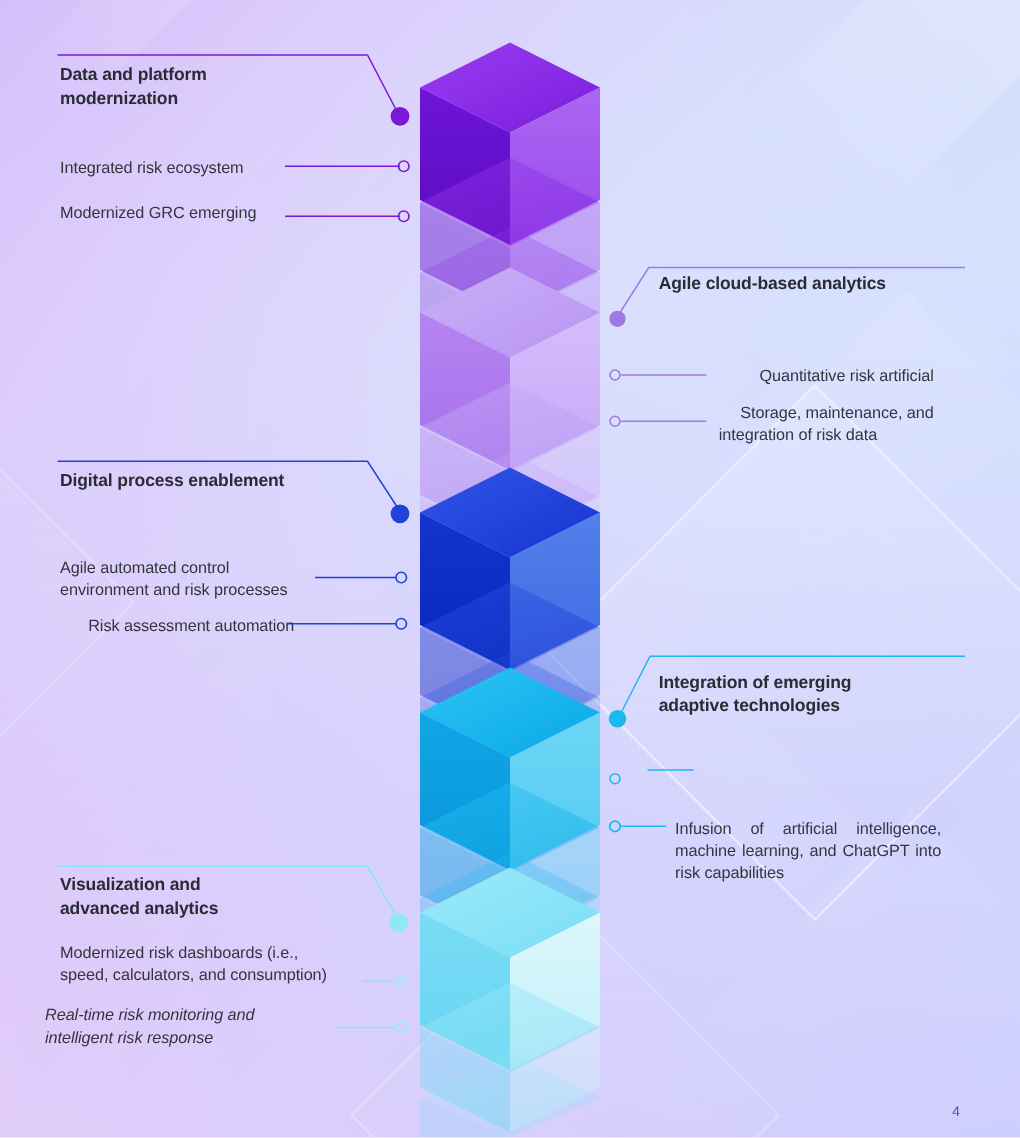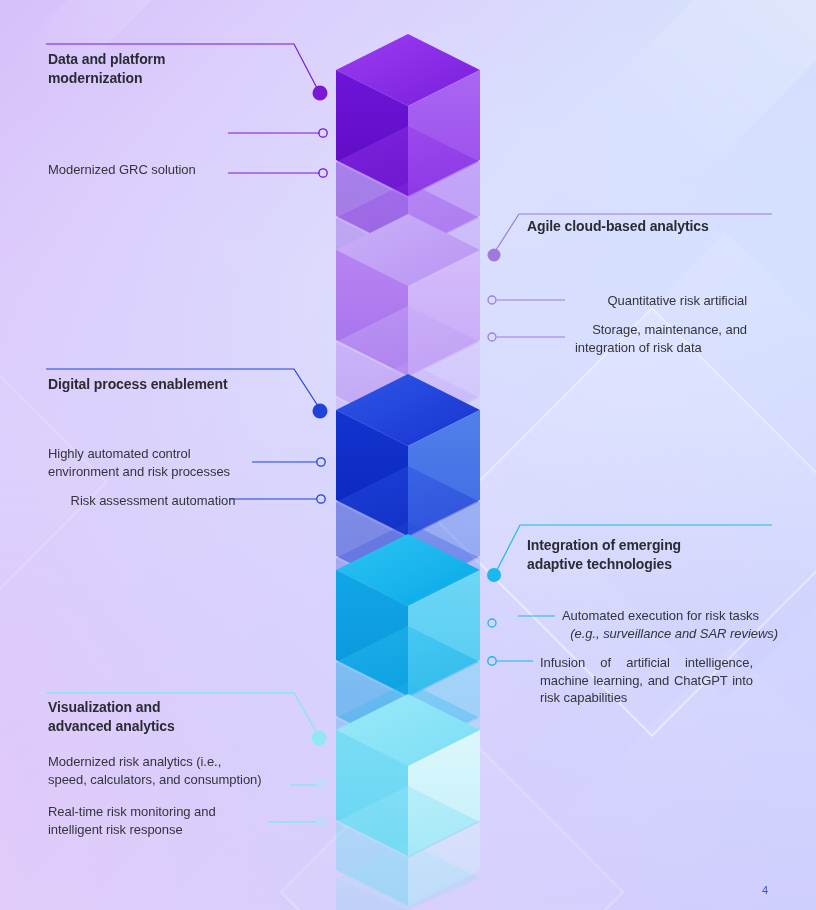--- a/index.html
+++ b/index.html
@@ -307,70 +307,69 @@
     <circle cx="321" cy="785" r="4.2" fill="none" stroke="#9cecf8" stroke-width="1.4"></circle>
     <circle cx="321" cy="822" r="4.2" fill="none" stroke="#9cecf8" stroke-width="1.4"></circle>
   </svg>
 
   <div class="block left-block" style="left:48px; top:50px; width:260px;">
     <h2>
       <span>Data and platform</span><br>
       <span>modernization</span>
     </h2>
   </div>
+  <div class="bullet" style="left:48px; top:125px; width:185px;">
+    <span>Integrated risk ecosystem</span>
+  </div>
   <div class="bullet" style="left:48px; top:161px; width:185px;">
-    <span>Modernized GRC solution</span>
+    <span>Modernized GRC emerging</span>
   </div>
 
   <div class="block right-block" style="left:527px; top:217px; width:280px;">
     <h2>Agile cloud-based analytics</h2>
   </div>
   <div class="bullet right" style="left:575px; top:292px; width:172px;">
     <span>Quantitative risk artificial</span>
   </div>
   <div class="bullet right" style="left:575px; top:321px; width:172px; text-align:left;">
     <span style="display:block; text-align:right;">Storage, maintenance, and</span>
     <span style="display:block; text-align:left;">integration of risk data</span>
   </div>
 
   <div class="block left-block" style="left:48px; top:375px; width:280px;">
     <h2>Digital process enablement</h2>
   </div>
   <div class="bullet" style="left:48px; top:445px; width:210px;">
-    <span style="display:block;">Highly automated control</span>
+    <span style="display:block;">Agile automated control</span>
     <span style="display:block;">environment and risk processes</span>
   </div>
   <div class="bullet" style="left:48px; top:492px; width:210px;text-align:center;">
     <span>Risk assessment automation</span>
   </div>
 
   <div class="block right-block" style="left:527px; top:536px; width:270px;">
     <h2>
       <span>Integration of emerging</span><br>
       <span>adaptive technologies</span>
     </h2>
   </div>
-  <div class="bullet" style="left:562px; top:607px; width:216px;">
-    <span style="display:block; text-align:left;">Automated execution for risk tasks</span>
-    <em style="display:block; text-align:right;">(e.g., surveillance and SAR reviews)</em>
-  </div>
   <div class="bullet just" style="left:540px; top:654px; width:213px; text-align:justify;">
     <span>Infusion of artificial intelligence, machine learning, and ChatGPT into risk capabilities</span>
   </div>
 
   <div class="block left-block" style="left:48px; top:698px; width:260px;">
     <h2>
       <span>Visualization and</span><br>
       <span>advanced analytics</span>
     </h2>
   </div>
   <div class="bullet" style="left:48px; top:753px; width:235px;">
-    <span style="display:block;">Modernized risk analytics (i.e.,</span>
+    <span style="display:block;">Modernized risk dashboards (i.e.,</span>
     <span style="display:block;">speed, calculators, and consumption)</span>
   </div>
-  <div class="bullet" style="left:48px; top:803px; width:235px;">
+  <div class="bullet" style="left:36px; top:803px; width:235px;font-style:italic;">
     <span style="display:block;">Real-time risk monitoring and</span>
     <span style="display:block;">intelligent risk response</span>
   </div>
 
   <div id="page-num">4</div>
 
 </div>
 
 </body></html>

